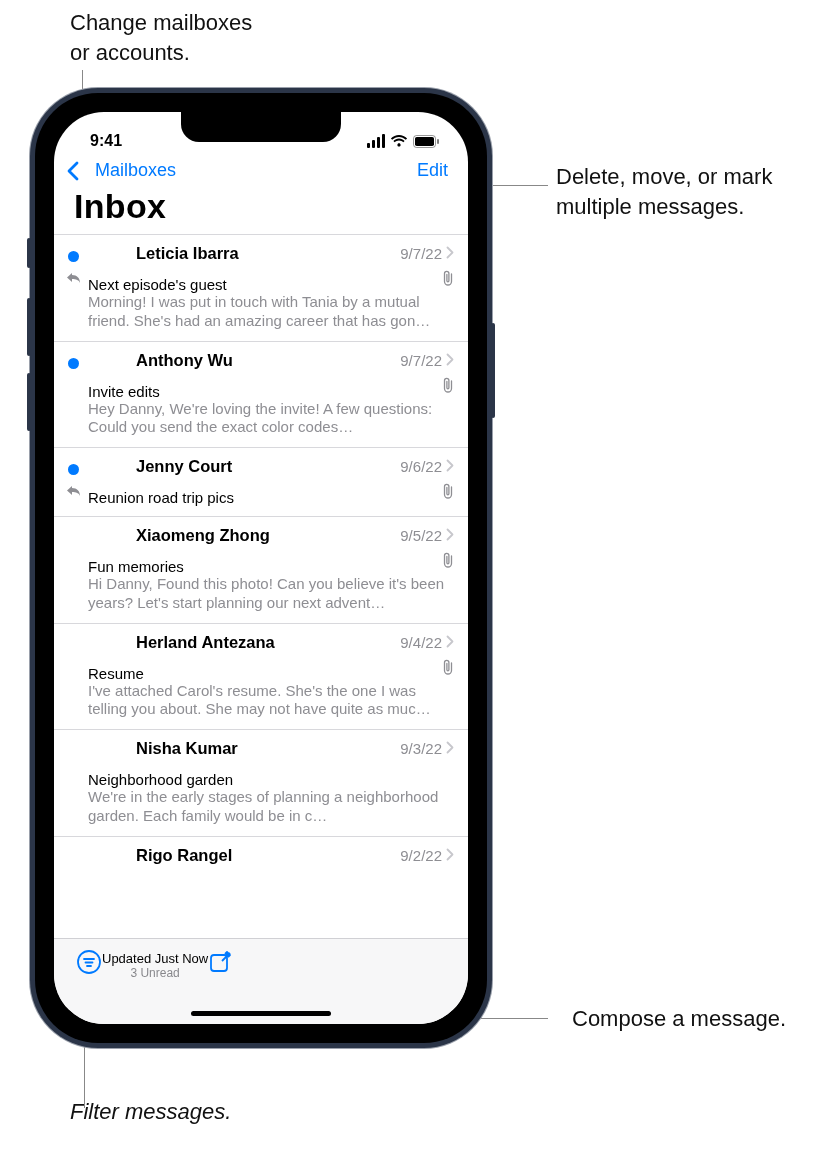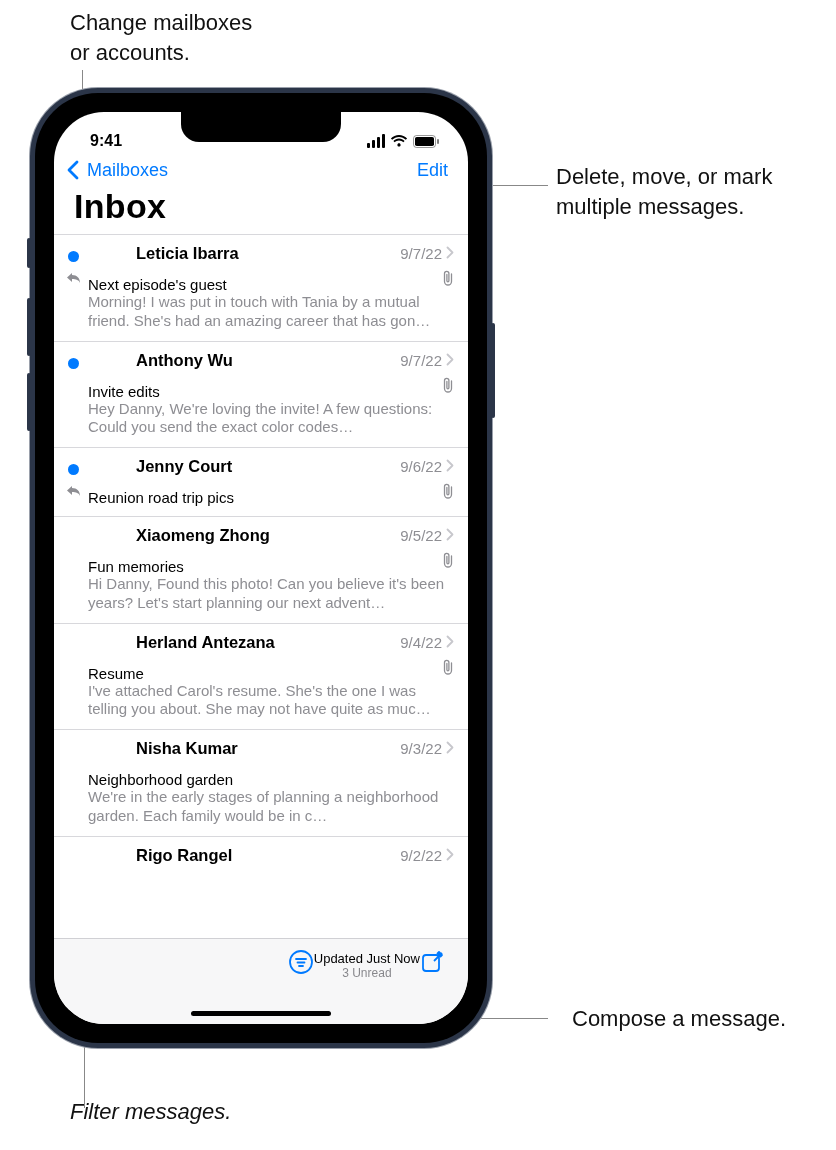--- a/index.html
+++ b/index.html
@@ -84,21 +84,21 @@
   .wifi svg, .battery svg { display:block; }
 
   .nav-bar {
     display:flex;
     justify-content: space-between;
     align-items: center;
     padding: 2px 20px 4px 12px;
     color: #007aff;
     font-size: 18px;
   }
-  .back { display:flex; align-items:flex-start; gap:8px; }
+  .back { display:flex; align-items:flex-end; gap:16px; }
 
   h1.inbox-title {
     margin: 0;
     padding: 2px 20px 8px 20px;
     font-size: 34px;
     font-weight: 700;
     letter-spacing: 0.3px;
   }
 
   .list { border-top: 1px solid #d8d8dc; }
@@ -130,21 +130,21 @@
   .attach { position:absolute; right:14px; top:35px; color:#8e8e93; }
 
   .toolbar {
     position:absolute;
     bottom:0; left:0; right:0;
     height: 86px;
     background: rgba(247,247,248,0.96);
     border-top: 1px solid #d0d0d4;
     display:flex;
     align-items:flex-start;
-    justify-content:flex-end;
+    justify-content:flex-start;
     padding: 10px 22px 0 22px;
   }
   .toolbar .center { text-align:center; font-size:12px; color:#3c3c4399; margin-top:2px;}
   .toolbar .center .upd { font-size:13px; color:#000; display:block; }
   .toolbar svg { display:block; }
   .home-indicator {
     position:absolute; bottom:8px; left:50%; transform:translateX(-50%);
     width:140px; height:5px; background:#000; border-radius:3px;
   }
 </style>

